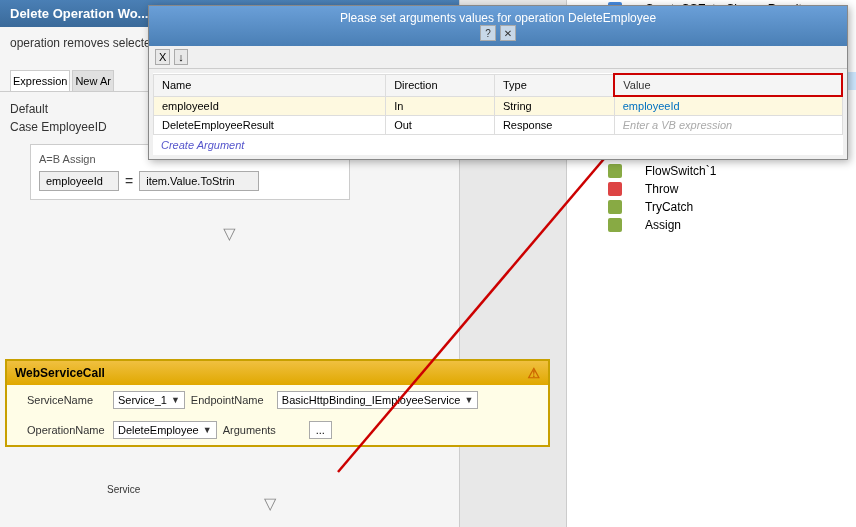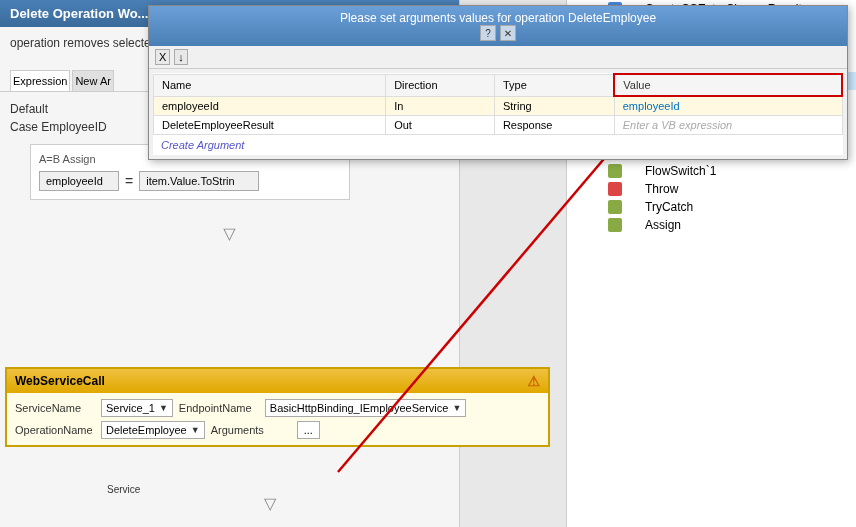--- a/index.html
+++ b/index.html
@@ -150,24 +150,24 @@
       justify-content: space-between;
     }
 
     .ws-warning {
       color: #cc6600;
       font-weight: bold;
       font-size: 14px;
     }
 
     .ws-fields {
-      padding: 6px 8px;
+      padding: 6px 20px;
       display: flex;
       flex-direction: column;
-      gap: 4px;
+      gap: 12px;
       justify-content: space-between;
     }
 
     .ws-row {
       display: flex;
       align-items: center;
       gap: 6px;
     }
 
     .ws-label {

